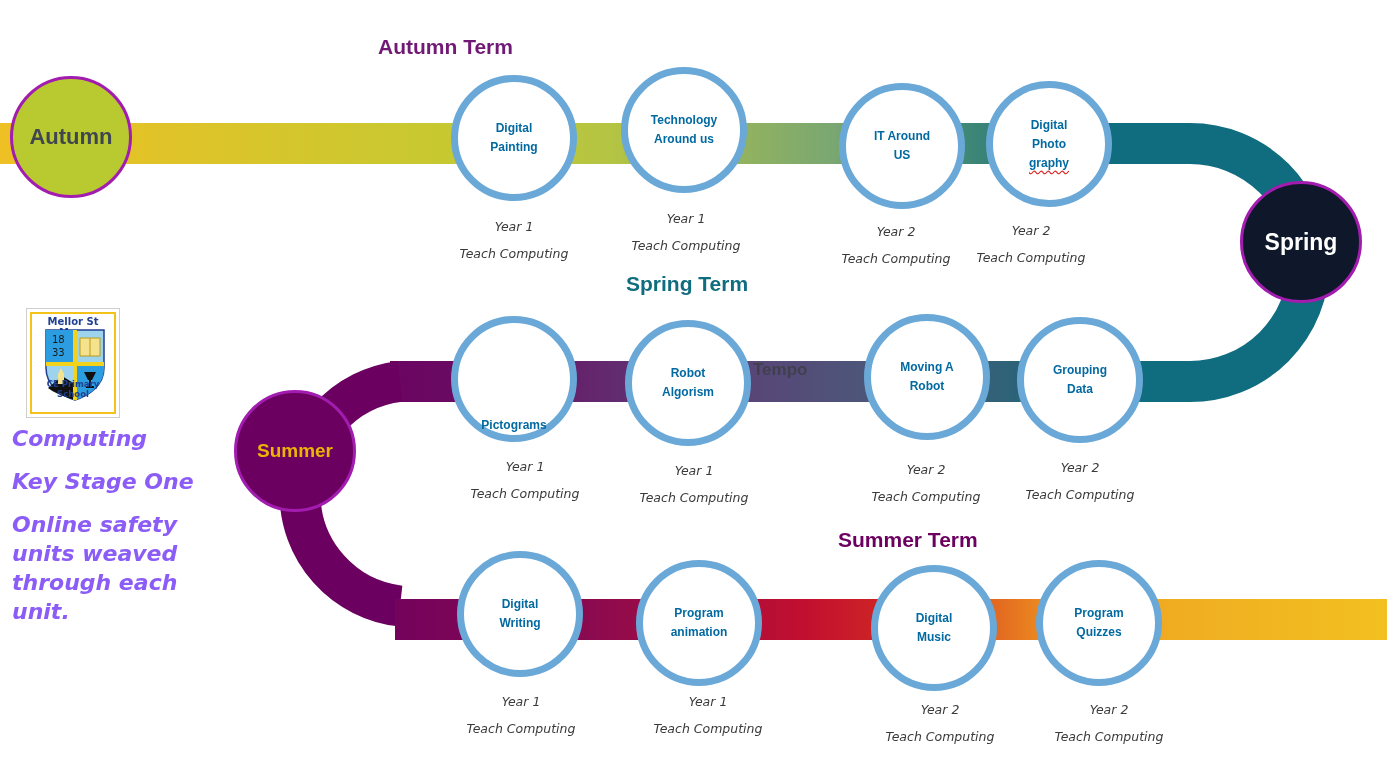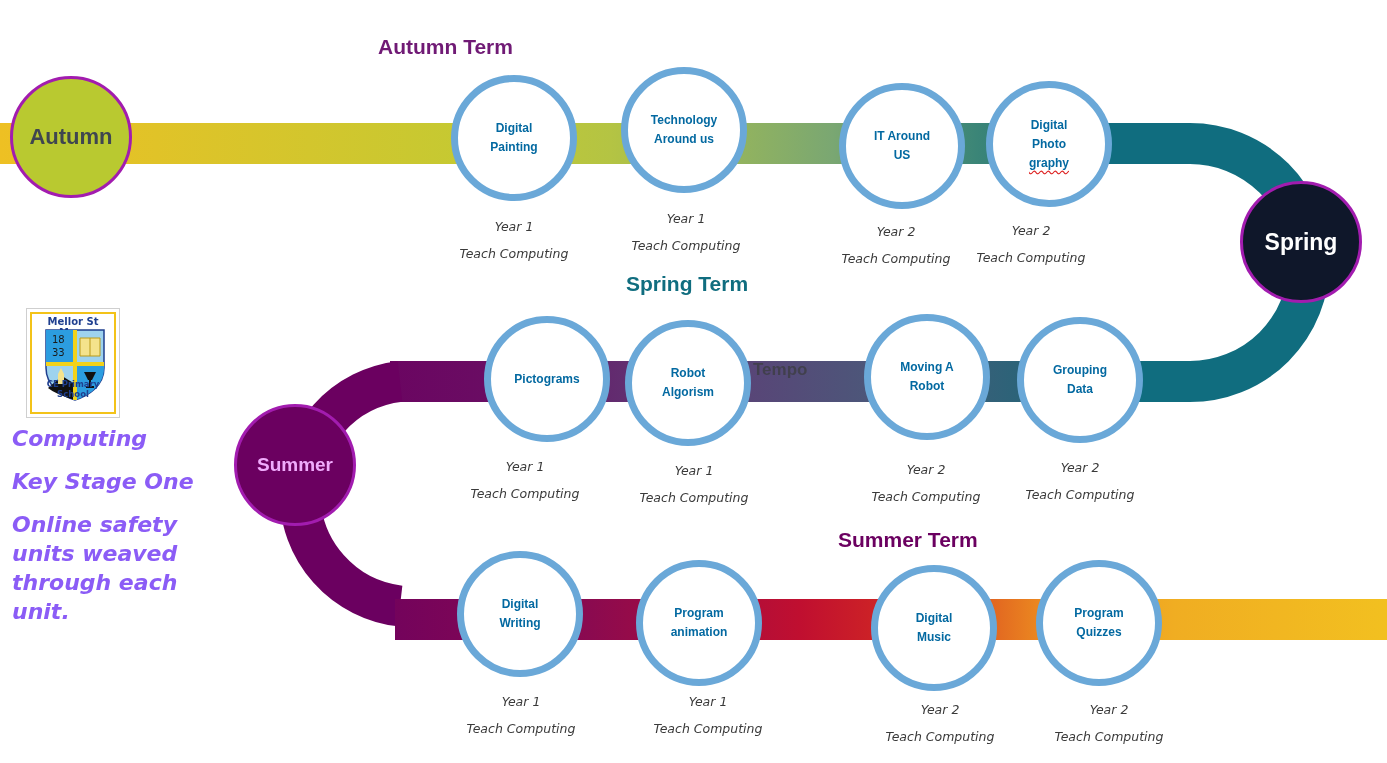--- a/index.html
+++ b/index.html
@@ -62,21 +62,21 @@
 
   <rect x="395" y="599" width="992" height="41" fill="url(#gBot)"></rect>
 </svg>
 
 <div class="season" style="left:10px;top:76px;width:116px;height:116px;background:#b9c930;color:#3f4650;font-size:22px;">
   <span>Autumn</span>
 </div>
 <div class="season" style="left:1240px;top:181px;width:116px;height:116px;background:#0f172a;color:#ffffff;font-size:23px;">
   <span>Spring</span>
 </div>
-<div class="season" style="left:234px;top:404px;width:116px;height:116px;background:#6b0060;color:#f0abfc;font-size:19px;">
+<div class="season" style="left:234px;top:390px;width:116px;height:116px;background:#6b0060;color:#eab308;font-size:19px;">
   <span>Summer</span>
 </div>
 
 <div class="term-title" style="left:378px;top:35px;color:#701a75;">Autumn Term</div>
 <div class="term-title" style="left:626px;top:272px;color:#106d7f;">Spring Term</div>
 <div class="term-title" style="left:838px;top:528px;color:#6b0060;">Summer Term</div>
 
 <div class="stray">Tempo</div>
 
 <div class="node" style="left:451px;top:75px;">
@@ -88,21 +88,21 @@
 Around us</span>
   </div>
 <div class="node" style="left:839px;top:83px;">
     <span>IT Around
 US</span>
   </div>
 <div class="node" style="left:986px;top:81px;">
     <span class="misspelt-wrap" style="white-space: normal;"><span>Digital</span><br><span>Photo</span><br><span class="misspelt">graphy</span></span>
   </div>
 
-<div class="node" style="left:484px;top:316px;">
+<div class="node" style="left:451px;top:316px;align-items:flex-end;">
     <span>Pictograms</span>
   </div>
 <div class="node" style="left:625px;top:320px;">
     <span>Robot
 Algorism</span>
   </div>
 <div class="node" style="left:864px;top:314px;">
     <span>Moving A
 Robot</span>
   </div>

